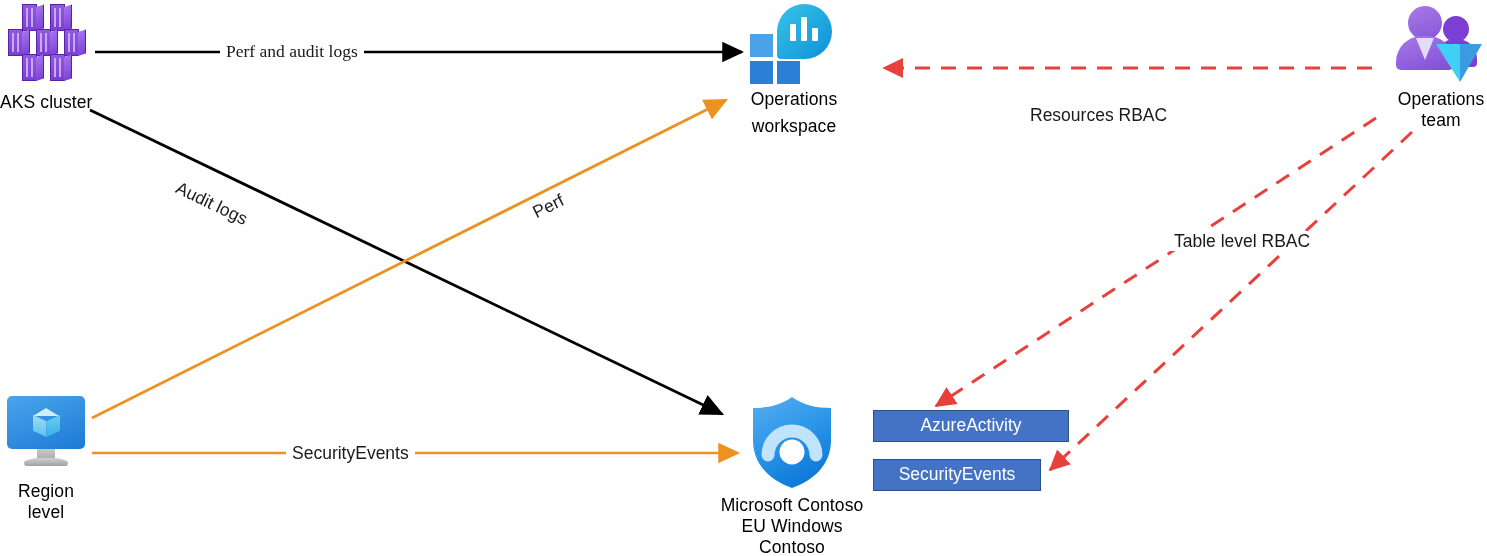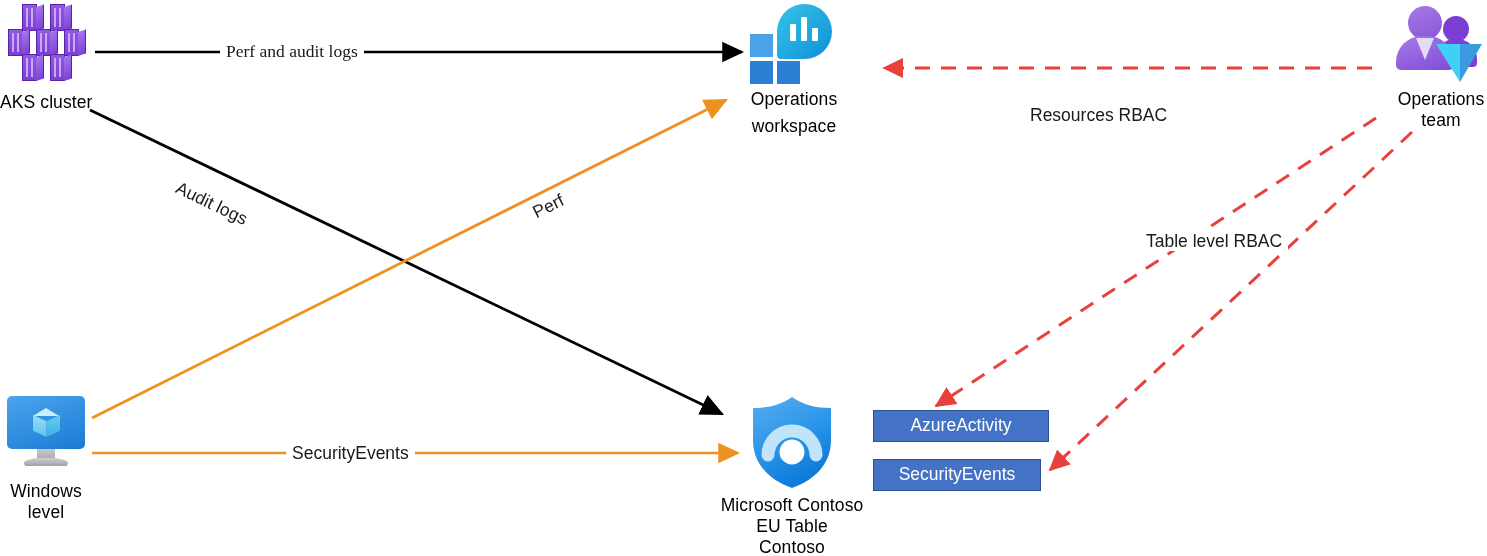--- a/index.html
+++ b/index.html
@@ -297,41 +297,41 @@
     <div class="win-wrap node-icon">
       <div class="win-screen"></div>
       <div class="win-cube">
           <div class="ct"></div>
           <div class="cl"></div>
           <div class="cr"></div>
         </div>
       <div class="win-stand"></div>
       <div class="win-foot"></div>
     </div>
-    <div class="node-label label-center" style="left:0px; top:481px; width:92px;">Windows</div>
+    <div class="node-label label-center" style="left:0px; top:481px; width:92px;">Region</div>
     <div class="node-label label-center" style="left:0px; top:502px; width:92px;">level</div>
   </div>
 
   <div class="node" style="left:0px; top:0px;">
     <div class="law-wrap node-icon">
       <div class="law-sq s1"></div>
       <div class="law-sq s2"></div>
       <div class="law-sq s3"></div>
       <div class="law-drop"></div>
       <div class="law-bar b1"></div>
       <div class="law-bar b2"></div>
       <div class="law-bar b3"></div>
     </div>
     <div class="node-label label-center" style="left:700px; top:89px; width:188px;">Operations</div>
     <div class="node-label label-center" style="left:700px; top:116px; width:188px;">workspace</div>
   </div>
 
   <div class="node" style="left:0px; top:0px;">
     <div class="node-label label-center" style="left:670px; top:495px; width:244px;">Microsoft Contoso</div>
-    <div class="node-label label-center" style="left:670px; top:516px; width:244px;">EU Table</div>
+    <div class="node-label label-center" style="left:670px; top:516px; width:244px;">EU Windows</div>
     <div class="node-label label-center" style="left:670px; top:537px; width:244px;">Contoso</div>
   </div>
 
   <div class="node" style="left:0px; top:0px;">
     <div class="team-wrap node-icon">
       <div class="team-head-s"></div>
       <div class="team-body-s"></div>
       <div class="team-head-b"></div>
       <div class="team-body-b"></div>
       <div class="team-collar"></div>
@@ -345,19 +345,19 @@
   <div class="edge-label" style="left:220px; top:41px;font-family:Liberation Serif, serif;">Perf and audit logs</div>
 
   <div class="edge-label" style="left:176px; top:175px; transform: rotate(25.6deg); transform-origin: left top; background:transparent;">Audit logs</div>
 
   <div class="edge-label" style="left:524px; top:207px; transform: rotate(-26.6deg); transform-origin: left top; background:transparent;">Perf</div>
 
   <div class="edge-label" style="left:286px; top:443px;">SecurityEvents</div>
 
   <div class="edge-label" style="left:1024px; top:57px;margin-top:48px;">Resources RBAC</div>
 
-  <div class="edge-label" style="left:1140px; top:231px;">Table level RBAC</div>
-
-  <div class="table-chip" style="left:873px; top:410px; width:176px; height:32px;">AzureActivity</div>
+  <div class="edge-label" style="left:1168px; top:231px;">Table level RBAC</div>
+
+  <div class="table-chip" style="left:873px; top:410px; width:196px; height:32px;">AzureActivity</div>
 
   <div class="table-chip" style="left:873px; top:459px; width:168px; height:32px;">SecurityEvents</div>
 
 </div>
 
 </body></html>

